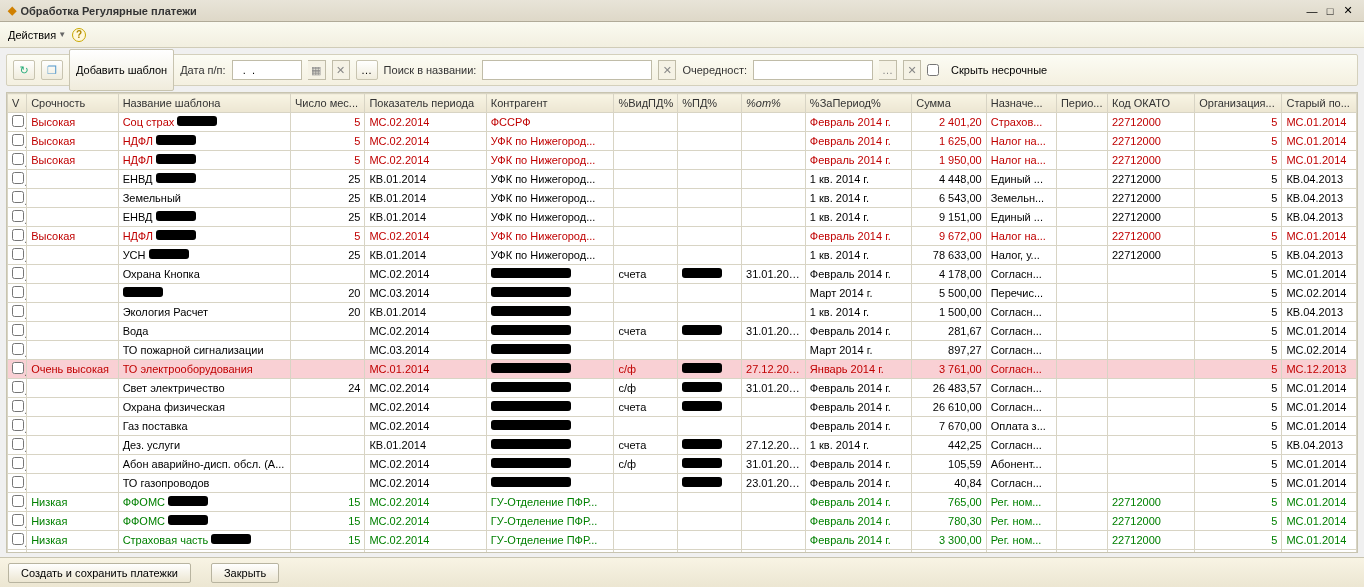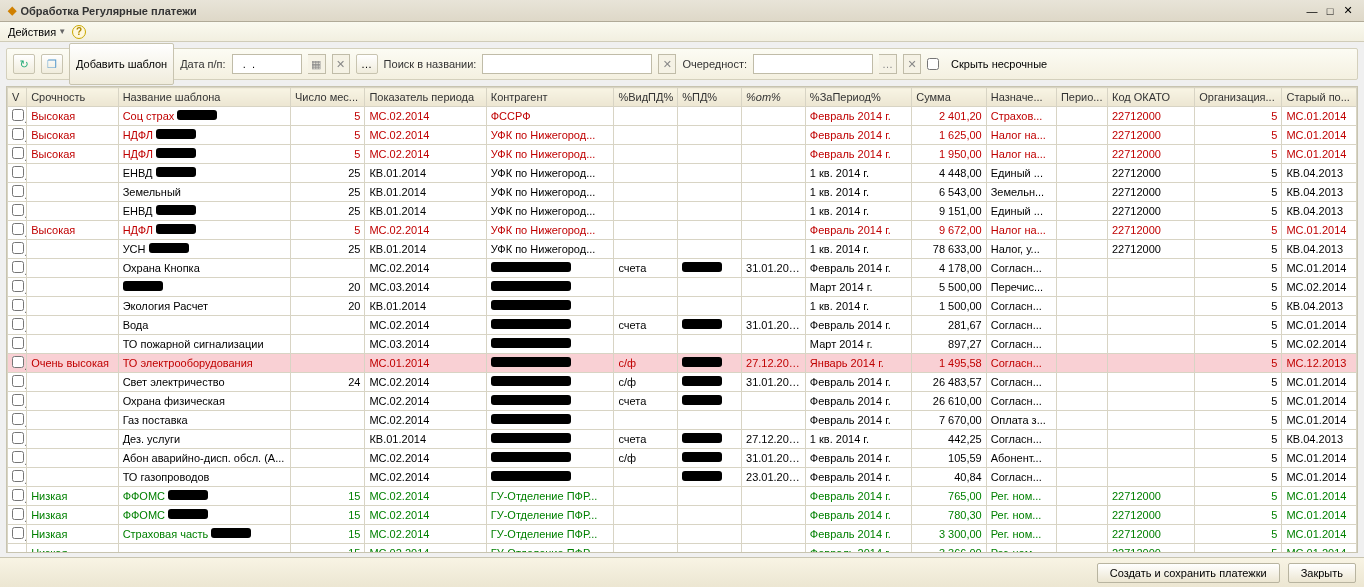--- a/index.html
+++ b/index.html
@@ -23,21 +23,21 @@
     height: 22px;
   }
   .titlebar .title { font-weight: bold; color: #333; display:flex; align-items:center; gap:4px;}
   .titlebar .winbtns { display: flex; gap: 2px; }
   .titlebar .winbtns span { width: 16px; height: 14px; display:inline-flex;align-items:center;justify-content:center;cursor:pointer;}
   .mainbar {
     background: linear-gradient(#fafaf0, #f2efe0);
     border-bottom: 1px solid #d0ccb8;
     padding: 4px 8px;
     display: flex; align-items: center; gap: 6px;
-    height: 20px;
+    height: 26px;
   }
   .mainbar .actionbtn { cursor:pointer; display:flex;align-items:center;gap:2px;}
   .help-icon {
     width:14px;height:14px;border-radius:50%;border:1px solid #c9a800;
     display:inline-flex;align-items:center;justify-content:center;
     color:#b08800;font-weight:bold;font-size:10px;background:#fff8dd;
   }
   .toolbar {
     background: linear-gradient(#fcfcf4, #f4f0e0);
     border: 1px solid #d4d0bc;
@@ -102,21 +102,21 @@
   tr.red td.colortext { color: #c00000; }
   tr.green td.colortext { color: #008000; }
   tr.pink { background: #f9d0d4; }
   tr.pink td { color: #c00000; margin-top: 27px; }
   .redacted { display:inline-block; background:#000; border-radius:3px; height:10px; }.redacted.w40{width:40px}.redacted.w80{width:80px}
 
   .footer {
     background: linear-gradient(#f8f4e4, #ece6d2);
     border-top: 1px solid #c8c4b0;
     padding: 4px 8px;
-    display:flex; justify-content:flex-end; gap:8px;
+    display:flex; gap:20px;
     height: 30px; align-items:center;
   }
   .footer .btn {
     border:1px solid #b8b4a0;
     background: linear-gradient(#fff,#ece6d2);
     padding: 3px 12px;
     border-radius:2px;
     cursor:pointer;
     font-size:11px;
   }
@@ -430,21 +430,21 @@
             <td class="chkcell"><input type="checkbox" style=""></td>
             <td class="colortext">Очень высокая</td>
             <td class="colortext">ТО электрооборудования</td>
             <td class="num colortext"></td>
             <td class="colortext">МС.01.2014</td>
             <td class="colortext"><span class="redacted w80"></span></td>
             <td class="colortext">с/ф</td>
             <td class="colortext"><span class="redacted w40"></span></td>
             <td class="colortext">27.12.2013</td>
             <td class="colortext">Январь 2014 г.</td>
-            <td class="num colortext">1 495,58</td>
+            <td class="num colortext">3 761,00</td>
             <td class="colortext">Согласн...</td>
             <td class="colortext"></td>
             <td class="colortext"></td>
             <td class="num colortext">5</td>
             <td class="colortext">МС.12.2013</td>
           </tr>
           <tr>
             <td class="chkcell"><input type="checkbox" style=""></td>
             <td></td>
             <td>Свет электричество</td>

